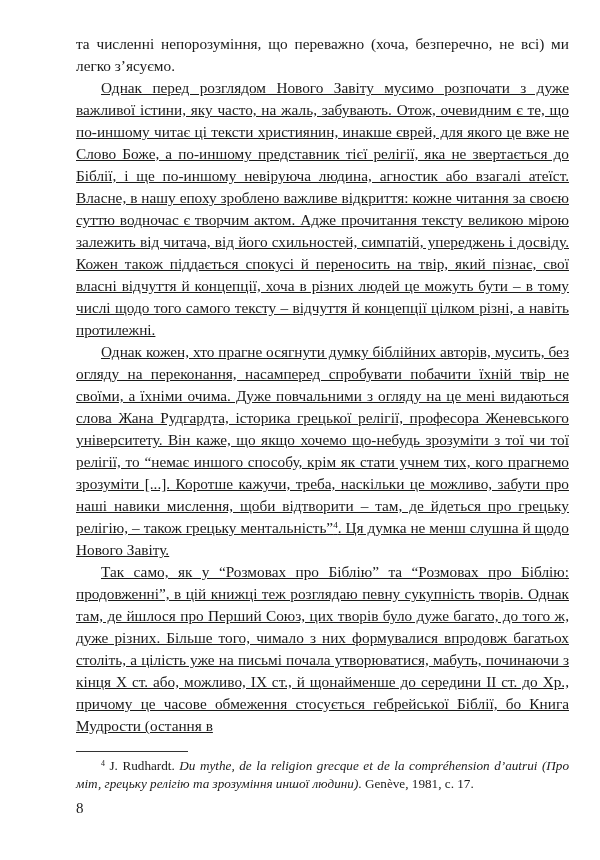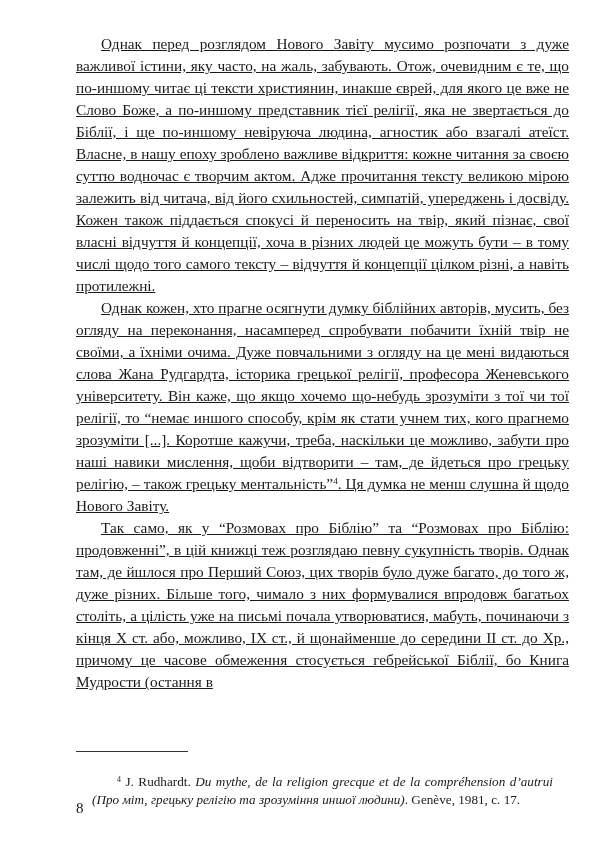--- a/index.html
+++ b/index.html
@@ -14,31 +14,32 @@
     .page p.cont { text-indent: 0; }
     .fn-rule {
       position: absolute; left: 76px; top: 751px; width: 112px; height: 1px;
       background: #333;
     }
     .footnote {
       position: absolute; left: 76px; top: 757px; width: 493px;
       font-family: "Liberation Serif", serif; font-size: 13.2px; line-height: 18px;
       color: #1a1a1a; text-align: justify;
     }
-    .footnote p { margin: 16px; text-indent: 25px; }
+    .footnote p { margin: 0; text-indent: 25px; }
     .footnote sup, .page sup { font-size: 0.6em; line-height: 0; vertical-align: 0.55em; }
     .page-number {
       position: absolute; left: 76px; top: 800px;
       font-family: "Liberation Serif", serif; font-size: 15px; color: #1a1a1a;
     }
   </style>
 </head>
 <body>
 
 <div class="page">
+  <p class="cont">та численні непорозуміння, що переважно (хоча, безперечно, не всі) ми легко з’ясуємо.</p>
   <p class="indent">Однак перед розглядом Нового Завіту мусимо розпочати з дуже важливої істини, яку часто, на жаль, забувають. Отож, очевидним є те, що по-иншому читає ці тексти християнин, инакше єврей, для якого це вже не Слово Боже, а по-иншому представник тієї релігії, яка не звертається до Біблії, і ще по-иншому невіруюча людина, агностик або взагалі атеїст. Власне, в нашу епоху зроблено важливе відкриття: кожне читання за своєю суттю водночас є творчим актом. Адже прочитання тексту великою мірою залежить від читача, від його схильностей, симпатій, упереджень і досвіду. Кожен також піддається спокусі й переносить на твір, який пізнає, свої власні відчуття й концепції, хоча в різних людей це можуть бути – в тому числі щодо того самого тексту – відчуття й концепції цілком різні, а навіть протилежні.</p>
   <p class="indent"><span>Однак кожен, хто прагне осягнути думку біблійних авторів, мусить, без огляду на переконання, насамперед спробувати побачити їхній твір не своїми, а їхніми очима. Дуже повчальними з огляду на це мені видаються слова Жана Рудгардта, історика грецької релігії, професора Женевського університету. Він каже, що якщо хочемо що-небудь зрозуміти з тої чи тої релігії, то “немає иншого способу, крім як стати учнем тих, кого прагнемо зрозуміти [...]. Коротше кажучи, треба, наскільки це можливо, забути про наші навики мислення, щоби відтворити – там, де йдеться про грецьку релігію, – також грецьку ментальність”</span><sup>4</sup><span>. Ця думка не менш слушна й щодо Нового Завіту.</span></p>
   <p class="indent">Так само, як у “Розмовах про Біблію” та “Розмовах про Біблію: продовженні”, в цій книжці теж розглядаю певну сукупність творів. Однак там, де йшлося про Перший Союз, цих творів було дуже багато, до того ж, дуже різних. Більше того, чимало з них формувалися впродовж багатьох століть, а цілість уже на письмі почала утворюватися, мабуть, починаючи з кінця X ст. або, можливо, IX ст., й щонайменше до середини II ст. до Хр., причому це часове обмеження стосується гебрейської Біблії, бо Книга Мудрости (остання в</p>
 </div>
 
 <div class="fn-rule"></div>
 
 <div class="footnote">
   <p><sup>4</sup> <span>J. Rudhardt.</span> <i>Du mythe, de la religion grecque et de la compréhension d’autrui</i> <i>(Про міт, грецьку релігію та зрозуміння иншої людини)</i><span>. Genève, 1981, c. 17.</span></p>
 </div>

